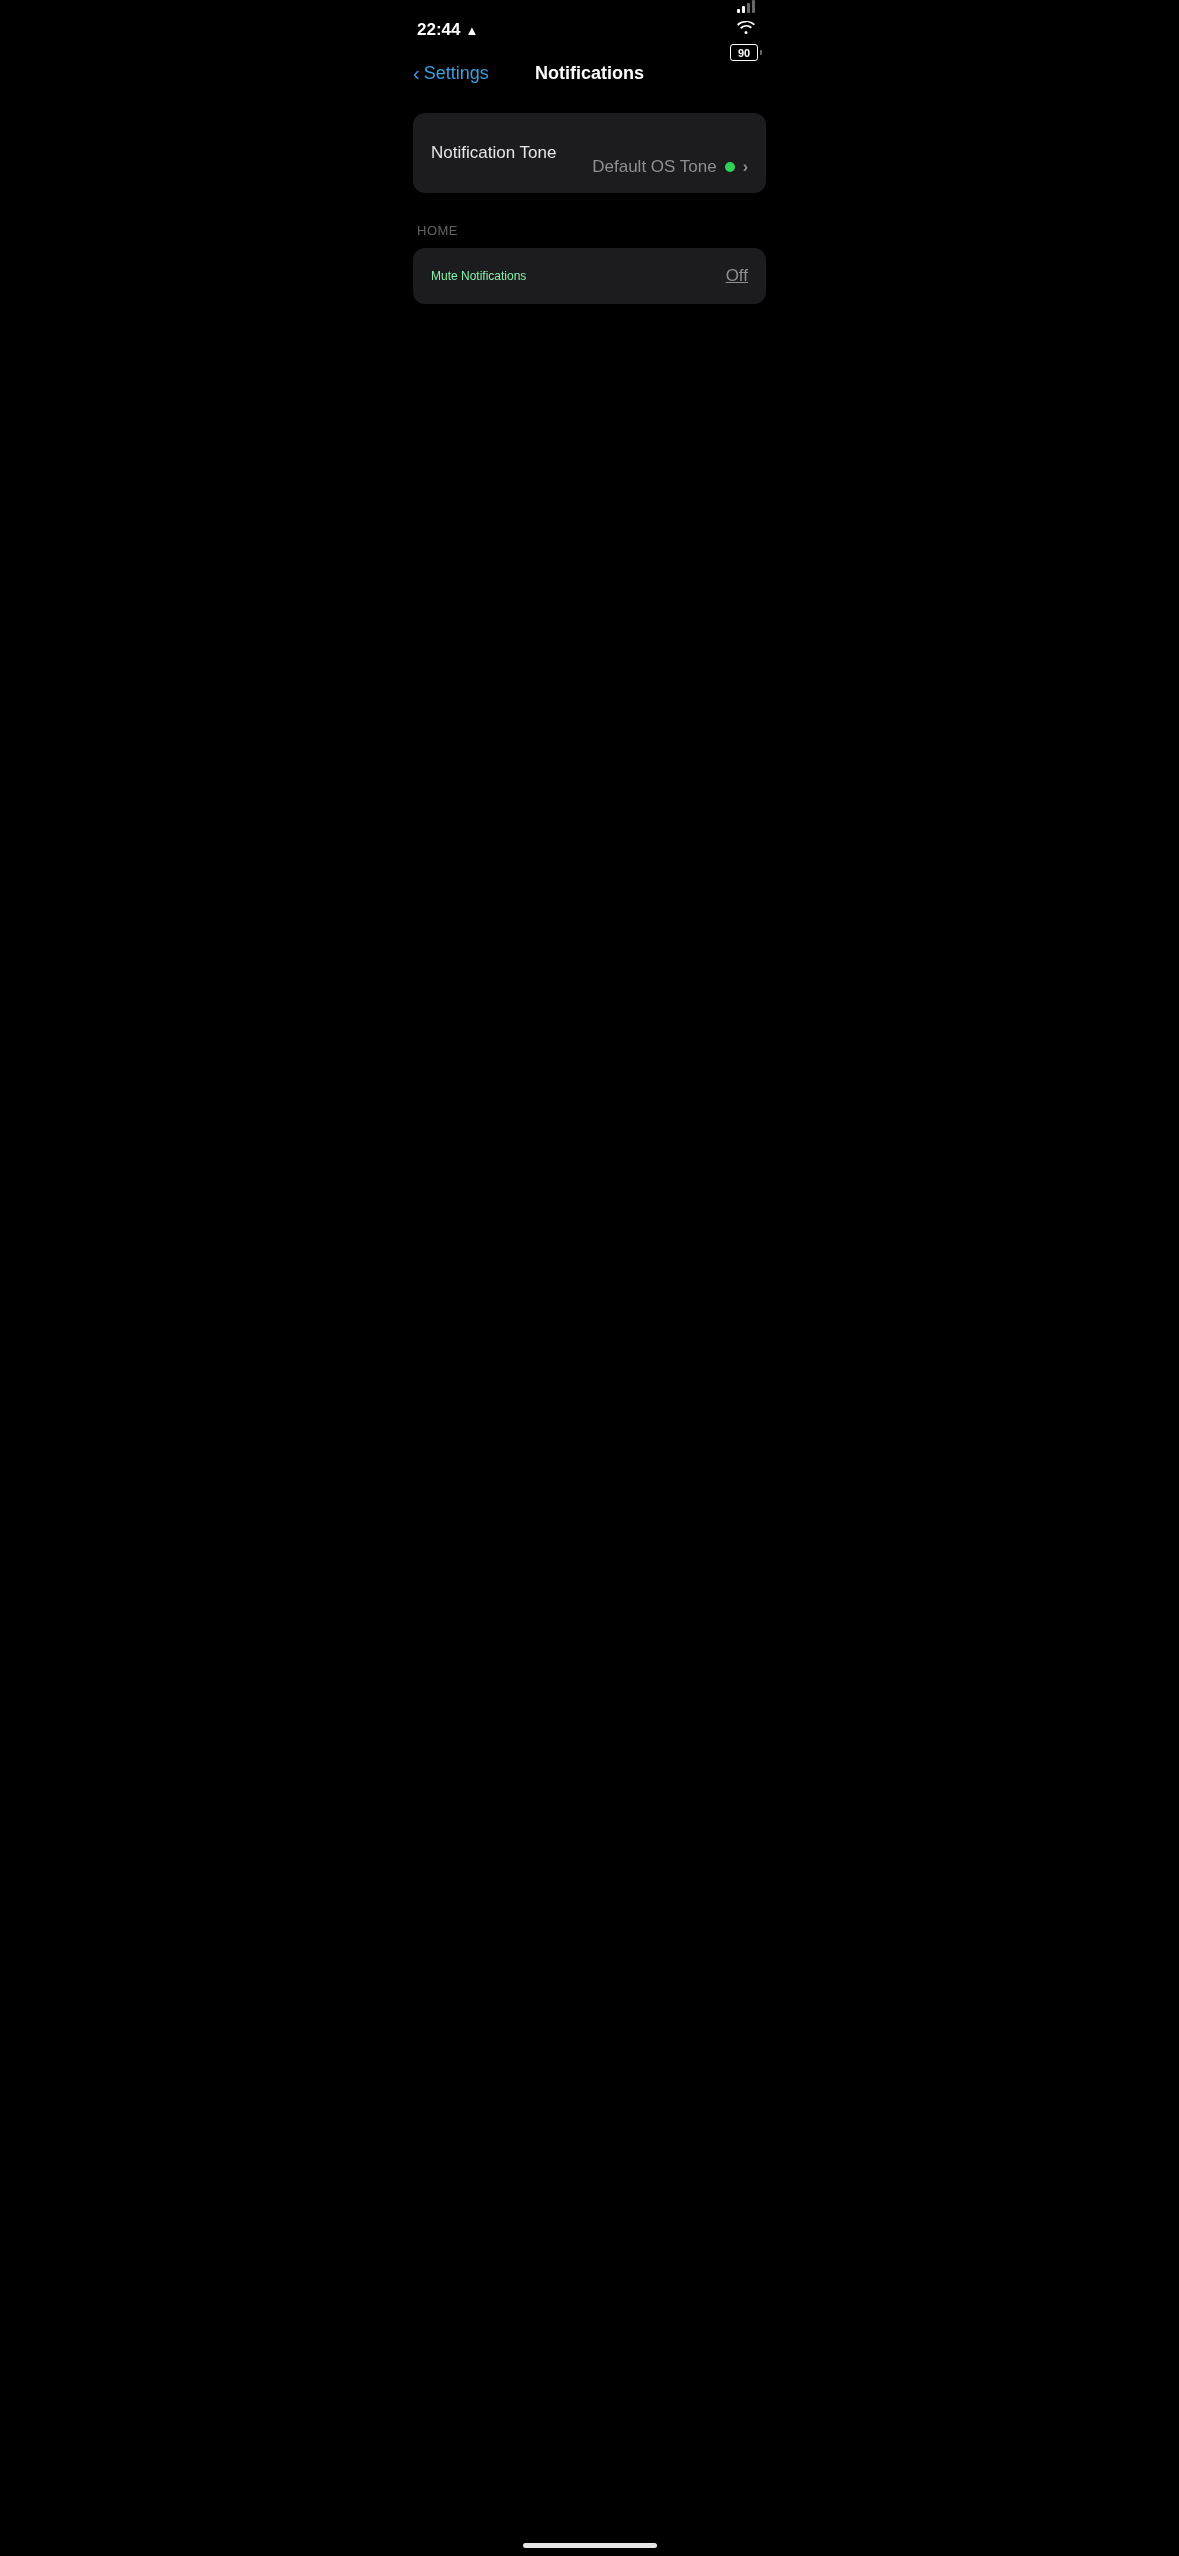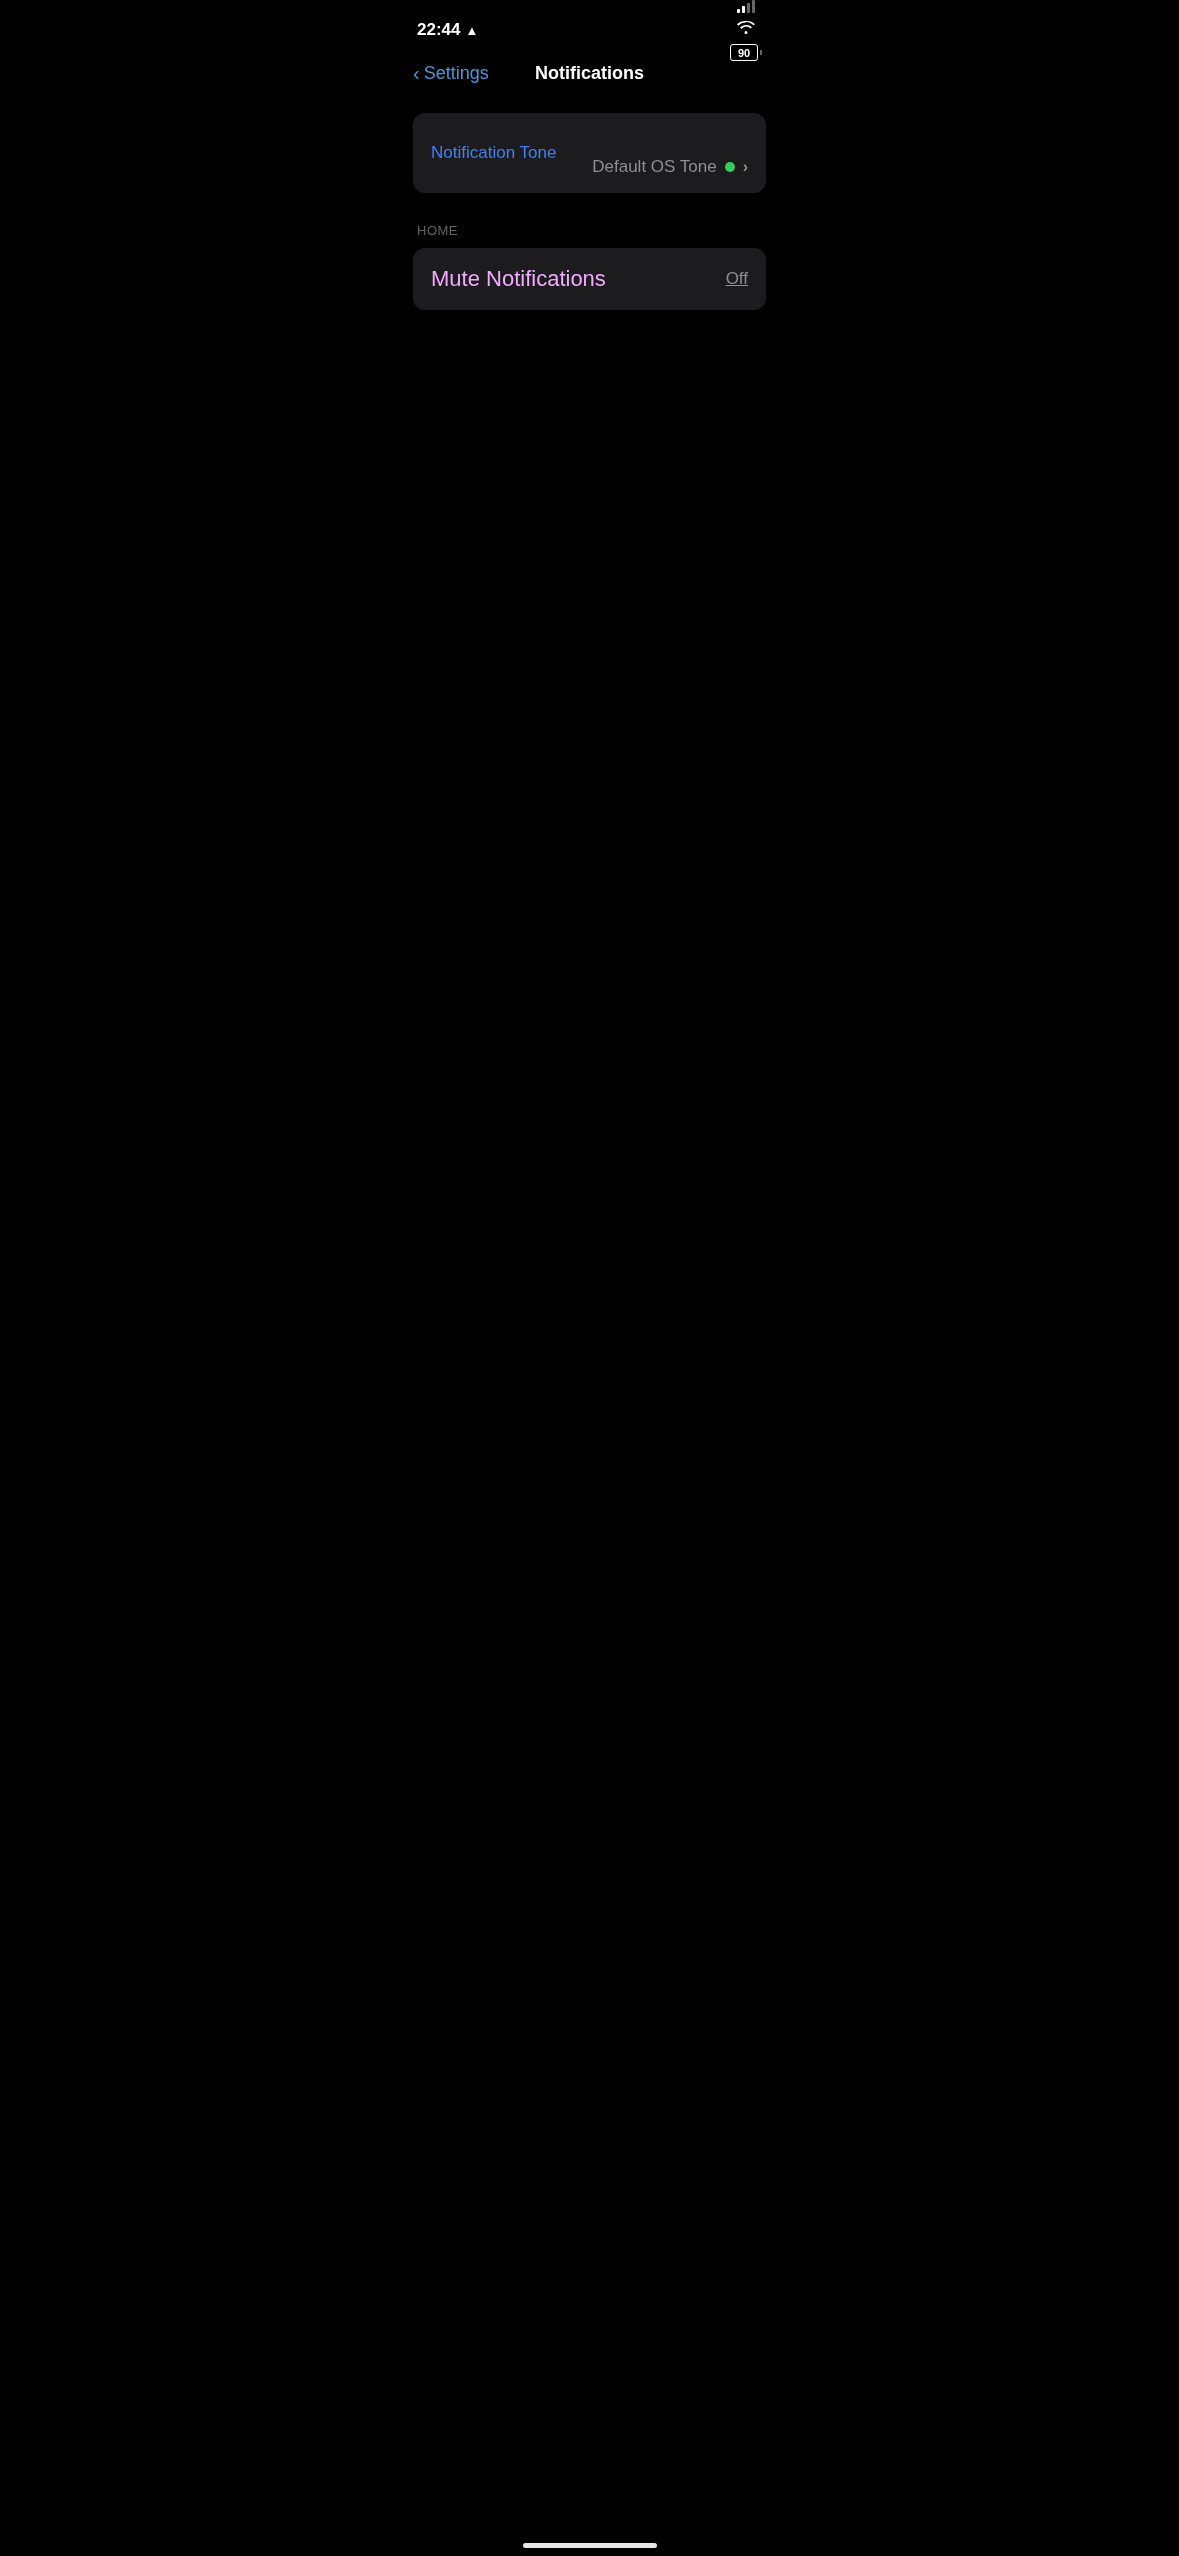--- a/index.html
+++ b/index.html
@@ -155,21 +155,21 @@
       padding: 16px 18px;
       display: flex;
       align-items: center;
       justify-content: space-between;
       margin-bottom: 30px;
       cursor: pointer;
     }
 
     .settings-row-label {
       font-size: 17px;
-      color: #3b82f6;
+      color: #e5e5e5;
       font-weight: 400;
     }
 
     .settings-row-right {
       display: flex;
       align-items: center;
       gap: 8px;
       margin-top: 28px;
     }
 
@@ -205,22 +205,22 @@
       background-color: #1c1c1e;
       border-radius: 12px;
       padding: 18px 18px;
       display: flex;
       align-items: center;
       justify-content: space-between;
       cursor: pointer;
     }
 
     .mute-label {
-      font-size: 22px;
-      color: #f0abfc;
+      font-size: 12px;
+      color: #86efac;
       font-weight: 400;
     }
 
     .mute-value {
       font-size: 17px;
       color: #8e8e93;
       text-decoration: underline;
     }
 
     

